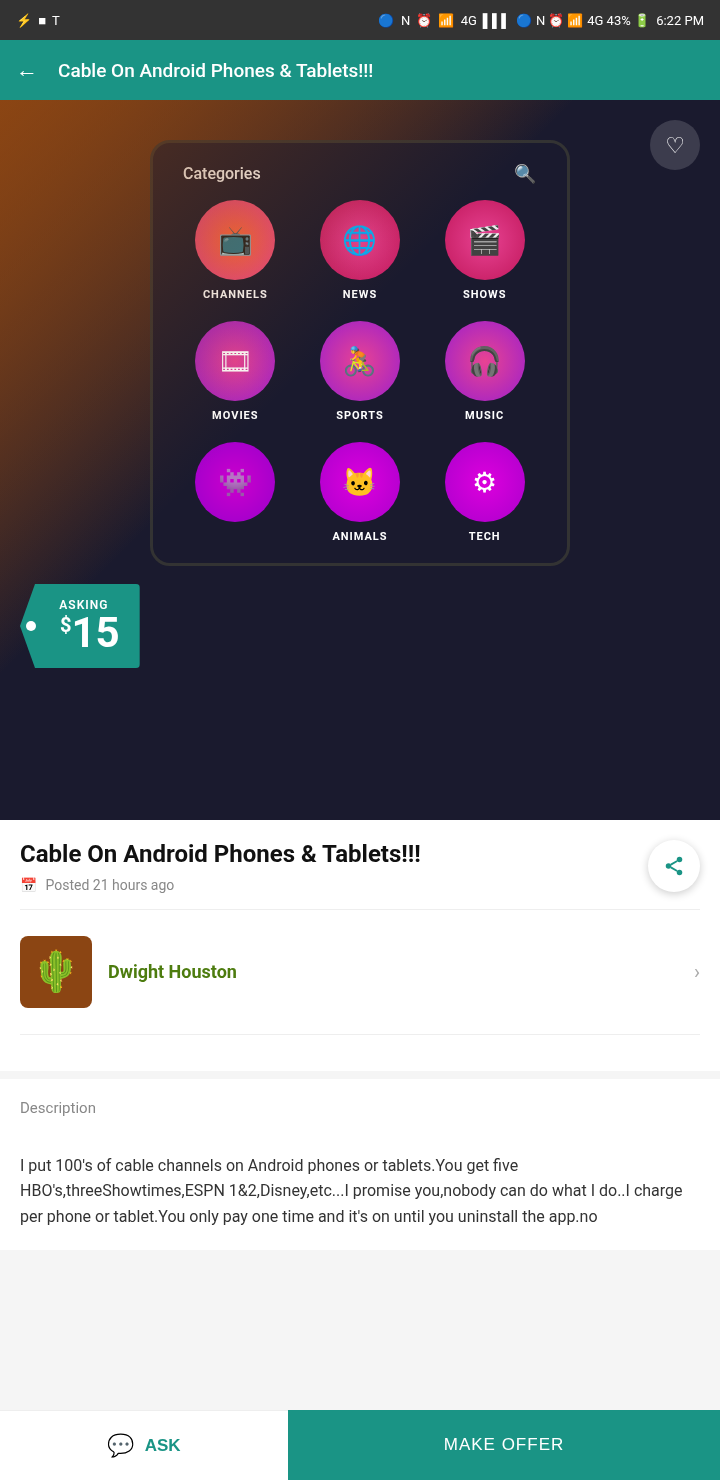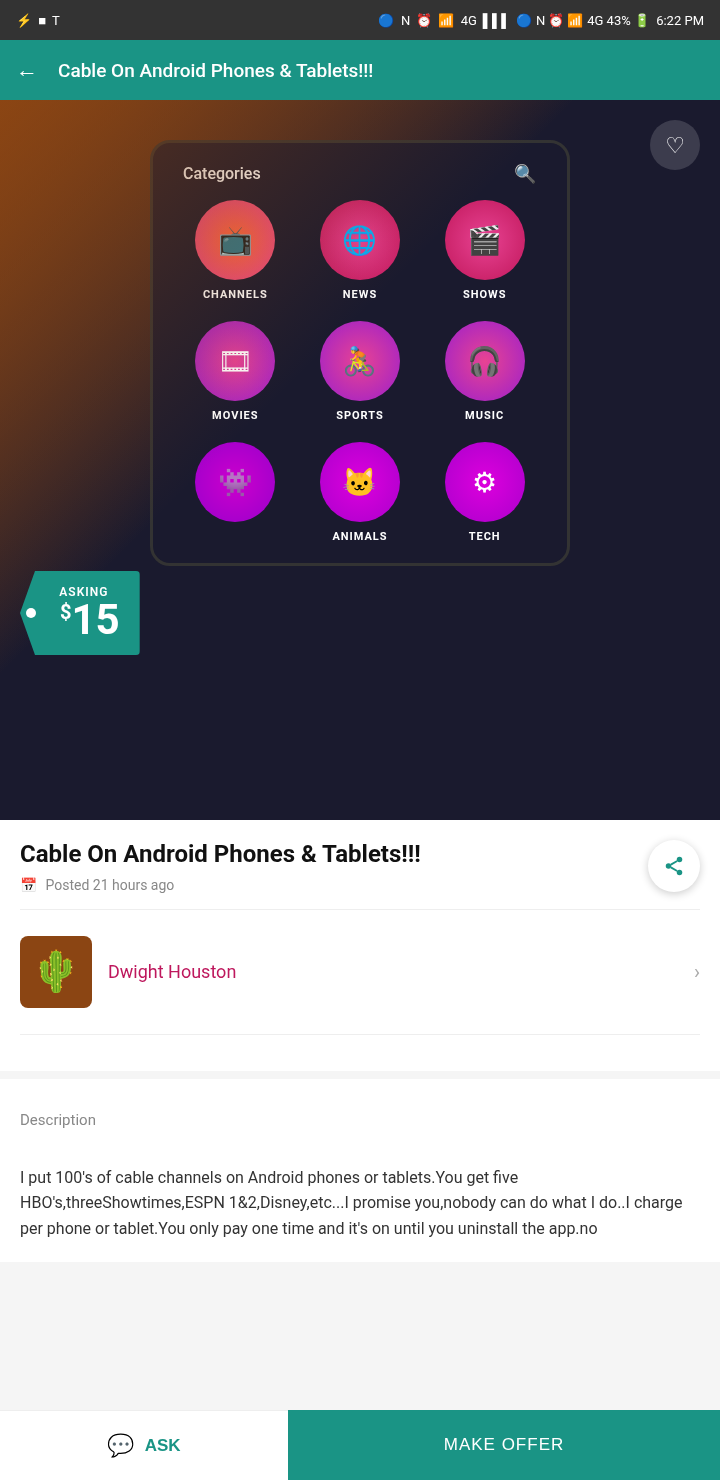--- a/index.html
+++ b/index.html
@@ -100,21 +100,21 @@
       color: white;
       font-size: 11px;
       font-weight: bold;
       letter-spacing: 1px;
       text-align: center;
     }
 
     
     .price-tag {
       position: absolute;
-      bottom: 165px;
+      bottom: 152px;
       left: 20px;
       background: #1a9485;
       color: white;
       padding: 14px 20px 14px 28px;
       clip-path: polygon(15px 0%, 100% 0%, 100% 100%, 15px 100%, 0% 50%);
       border-radius: 4px;
       text-align: center;
     }
     .price-tag::before {
       content: '';
@@ -215,37 +215,36 @@
       background: #8B4513;
       overflow: hidden;
       flex-shrink: 0;
       display: flex;
       align-items: center;
       justify-content: center;
       font-size: 36px;
     }
     .seller-name {
       font-size: 18px;
-      font-weight: 400;
-      color: #be185d;
+      font-weight: 700;
+      color: #4d7c0f;
       flex: 1;
     }
     .chevron-right { color: #aaa; font-size: 20px; }
 
     
     .description-section {
       padding: 20px;
       background: white;
       margin-top: 8px;
     }
     .description-heading {
       color: #888;
       font-size: 15px;
       margin-bottom: 12px;
-      margin-top: 12px;
     }
     .description-text {
       color: #333;
       font-size: 16px;
       line-height: 1.6;
       margin-top: 36px;
     }
 
     
     .bottom-bar {

